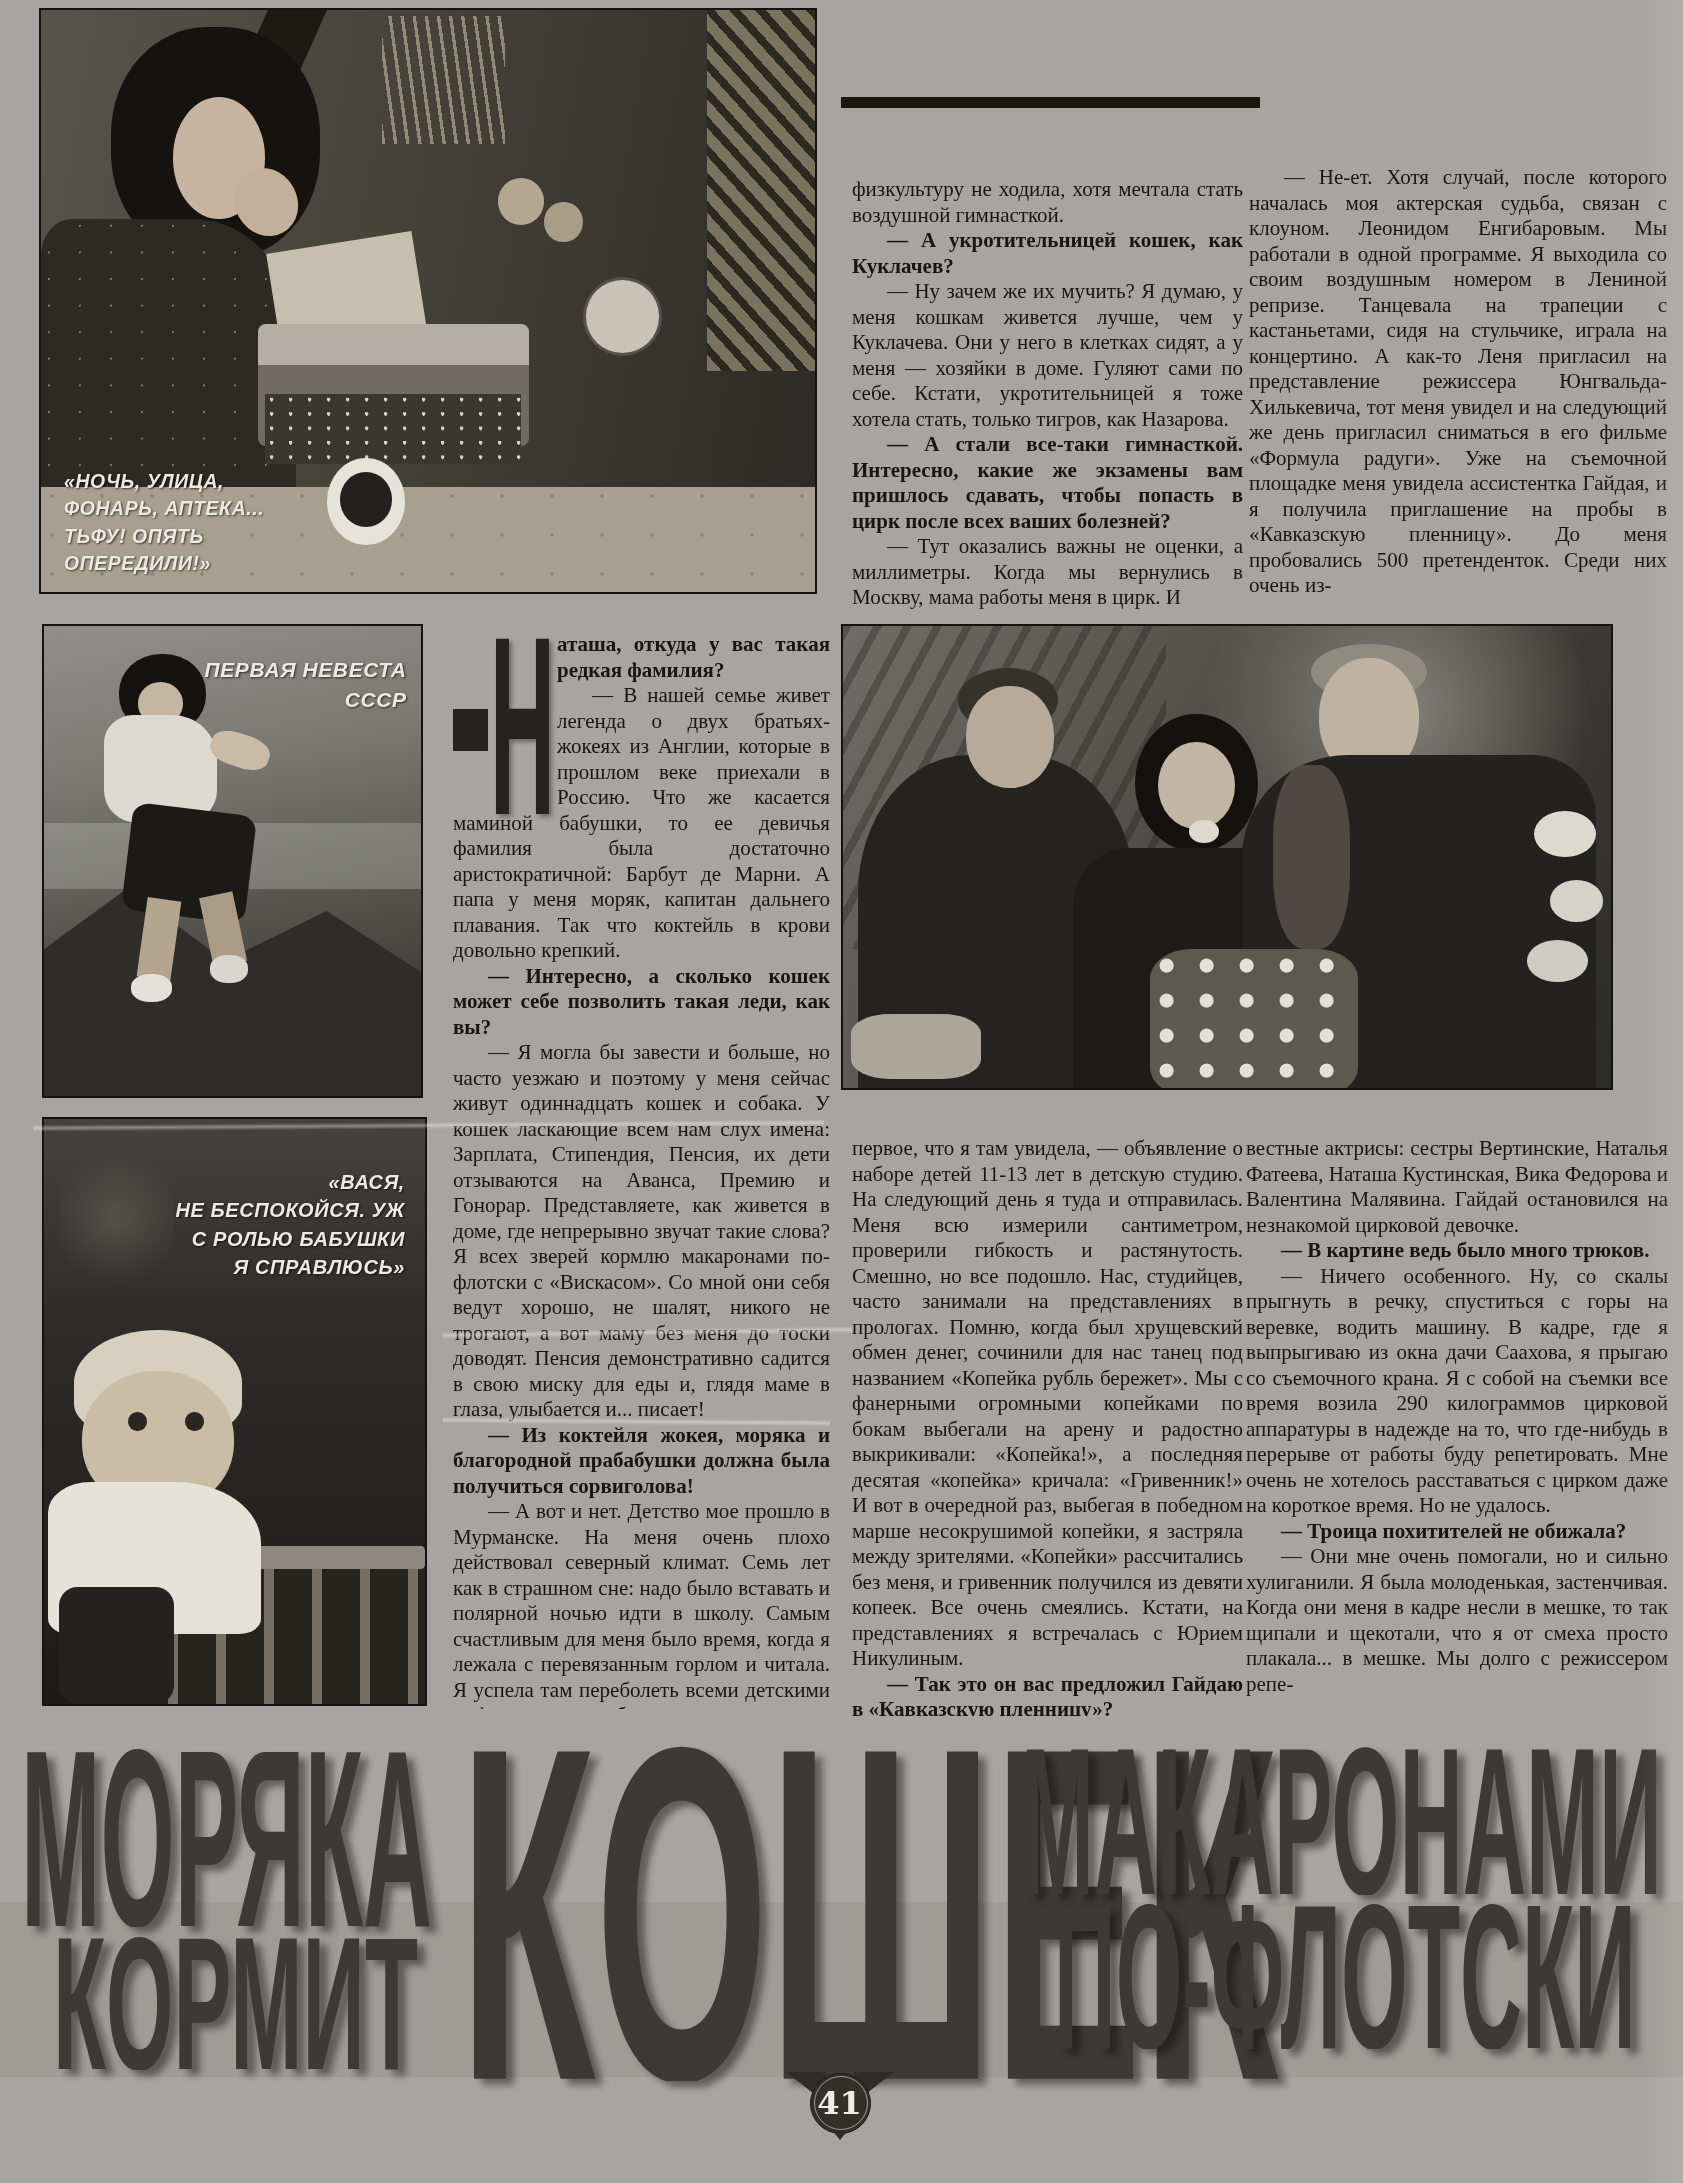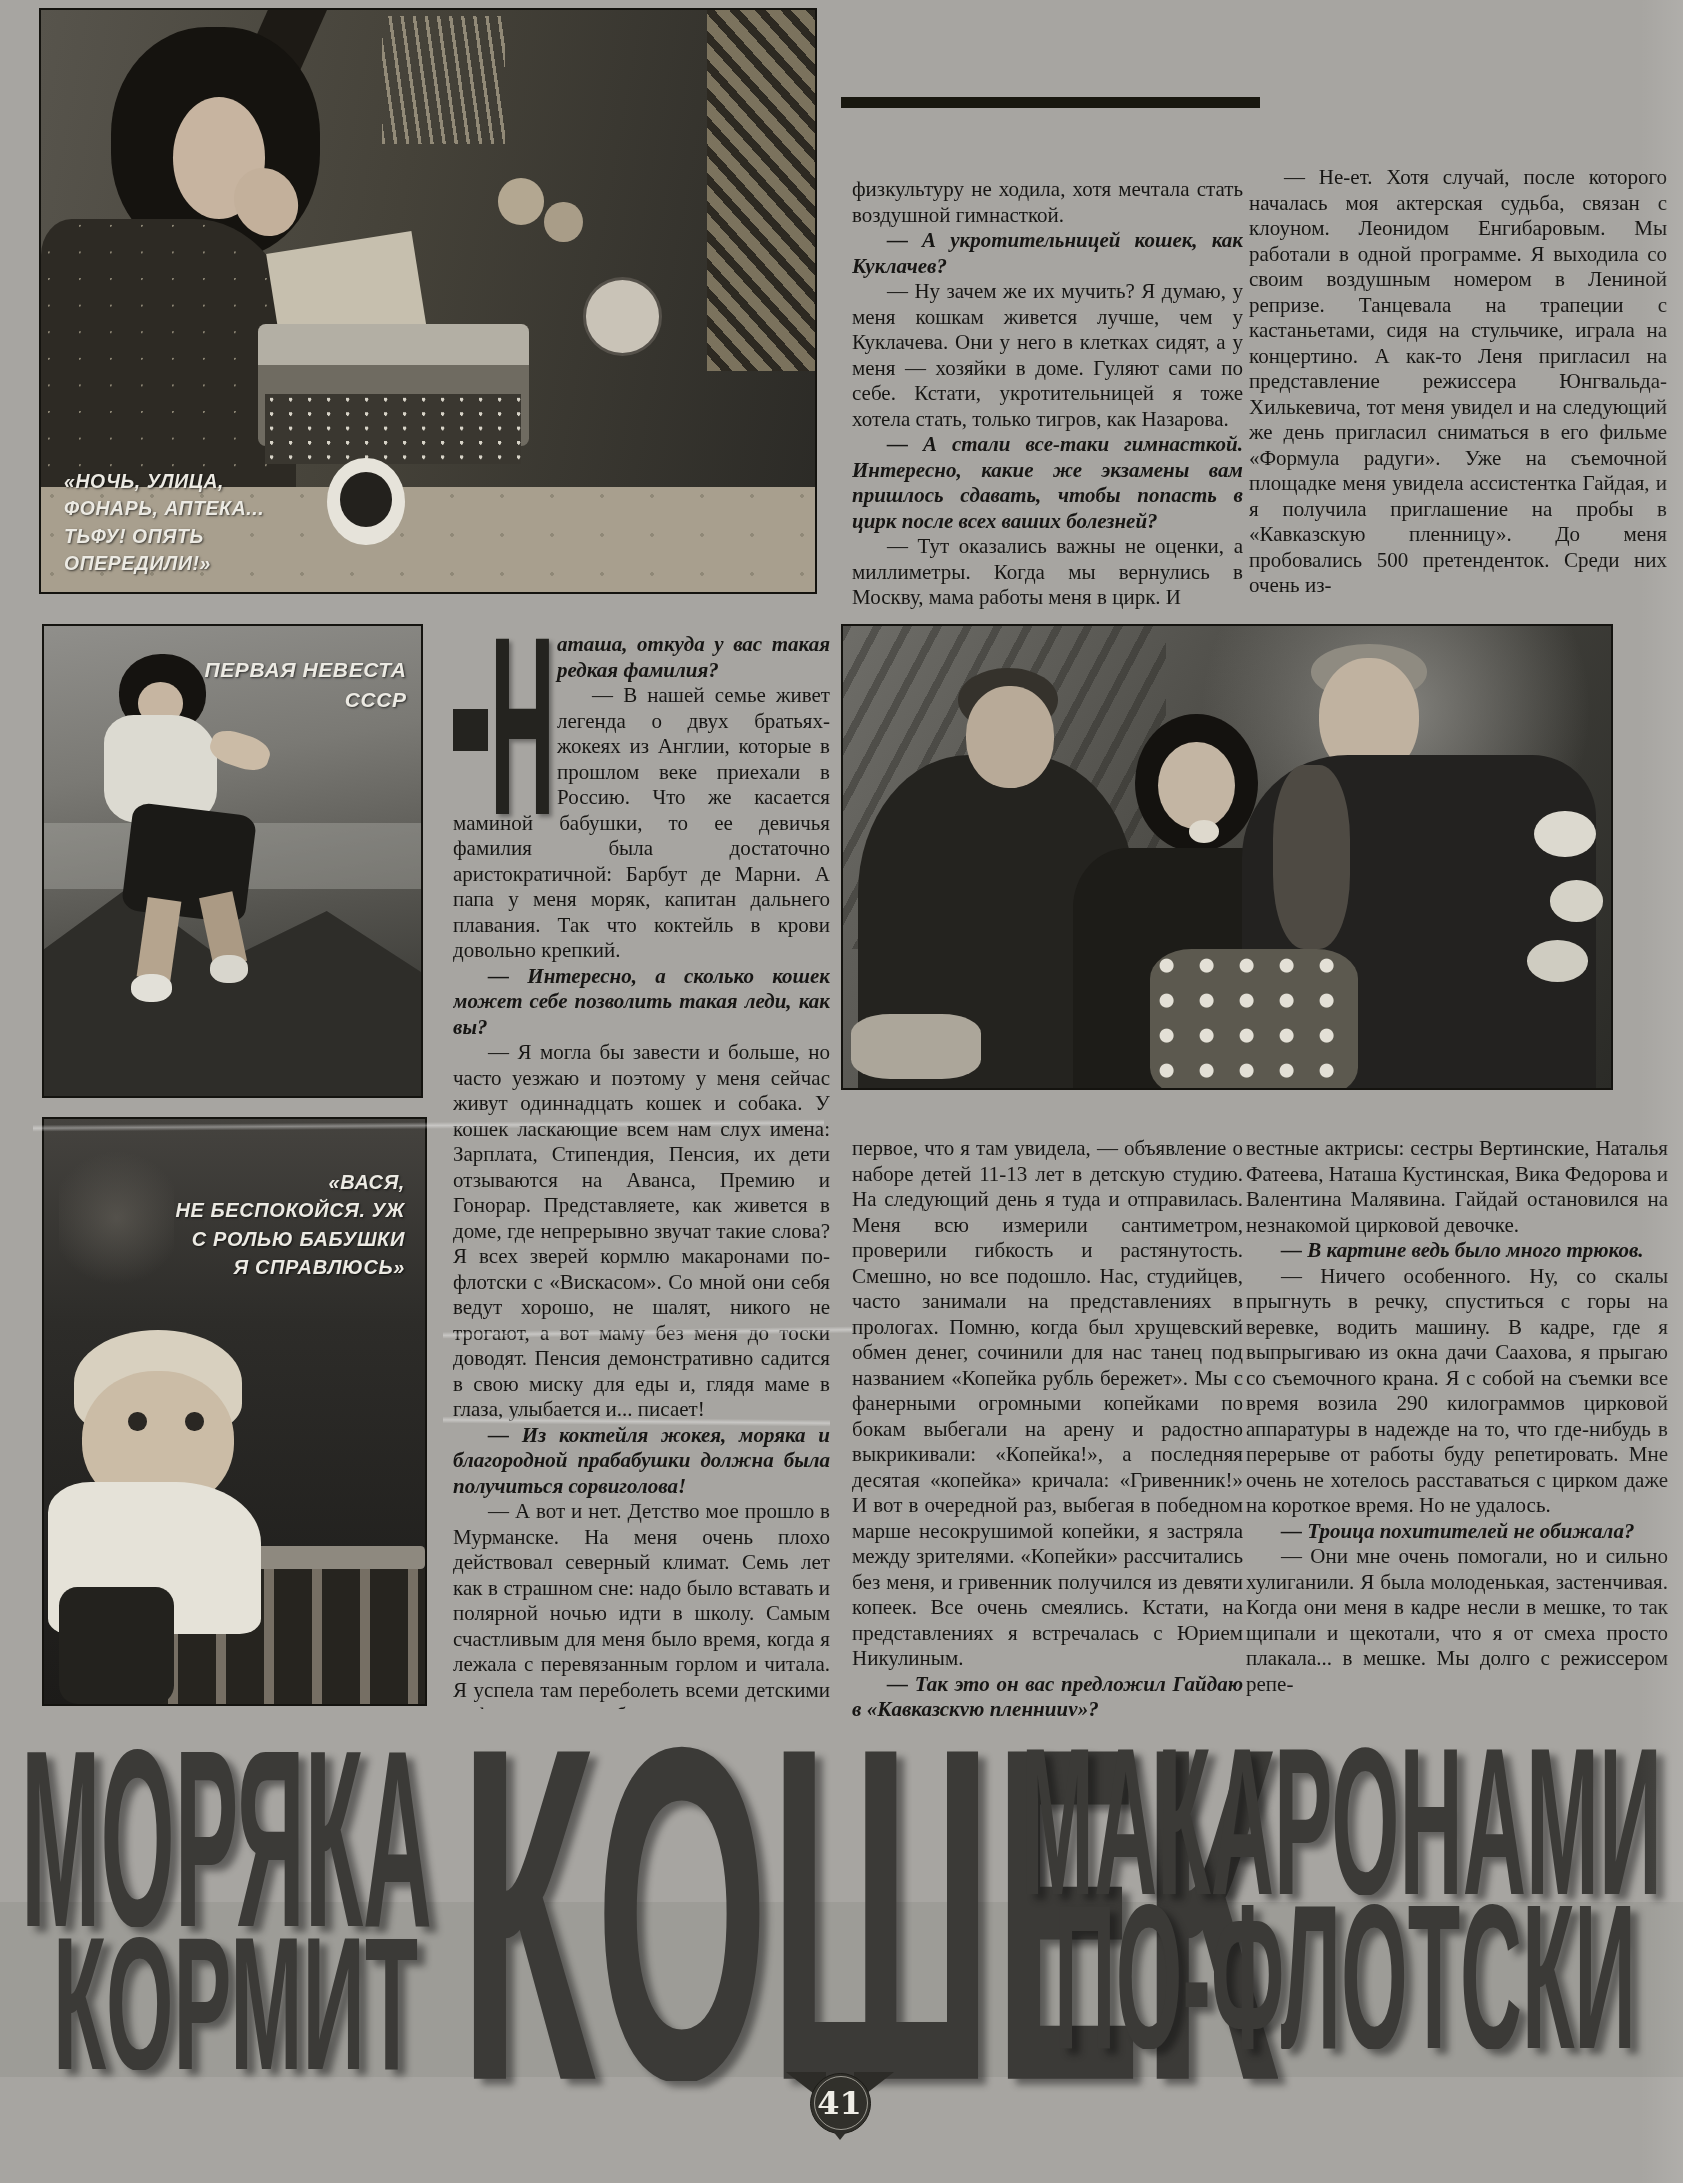--- a/index.html
+++ b/index.html
@@ -10,21 +10,21 @@
   .sh{position:absolute;}
   
   .cap{position:absolute;font-family:"Liberation Sans",sans-serif;font-weight:700;font-style:italic;
        color:#eceae3;z-index:3;text-shadow:1.1px 1.1px 2.2px rgba(0,0,0,.65);letter-spacing:0.6px;}
   .cap div{line-height:1.42;}
   
   .col{position:absolute;font-size:21px;line-height:25.5px;color:#171614;text-align:justify;
        z-index:1;overflow:hidden;}
   .par{margin:0;text-indent:35px;}
   .par.cont{text-indent:0;}
-  .par.q{font-weight:bold;font-style:italic;}
+  .par.q{font-weight:bold;}
   .toprule{position:absolute;left:841px;top:97px;width:419px;height:11px;background:#18170f;}
   
   .dropcap{float:left;width:104px;height:157px;position:relative;}
   .dc-dash{position:absolute;left:0;top:77px;width:35px;height:42px;background:#24231f;}
   .dc-svg{position:absolute;left:37px;top:-3.3px;filter:drop-shadow(3.3px 3.3px 2.2px rgba(0,0,0,.35));}
   
   .hw{position:absolute;z-index:4;filter:drop-shadow(8.9px 6.6px 3.9px rgba(10,10,10,.45));}
   .hw text{font-family:"Liberation Sans",sans-serif;font-weight:700;fill:#3b3a37;}
   .band2{position:absolute;left:0;top:1902px;width:1684px;height:175px;background:#96958f;opacity:.55;z-index:0;}
   

